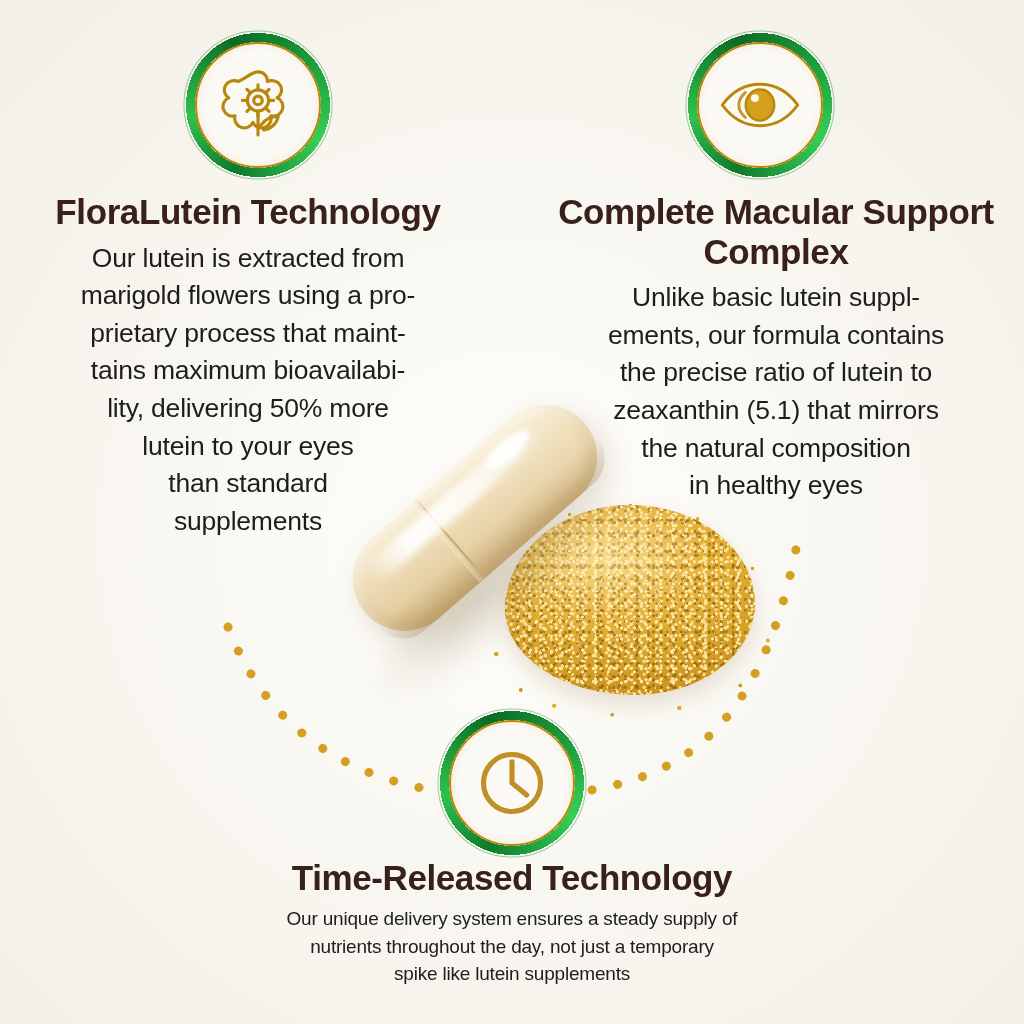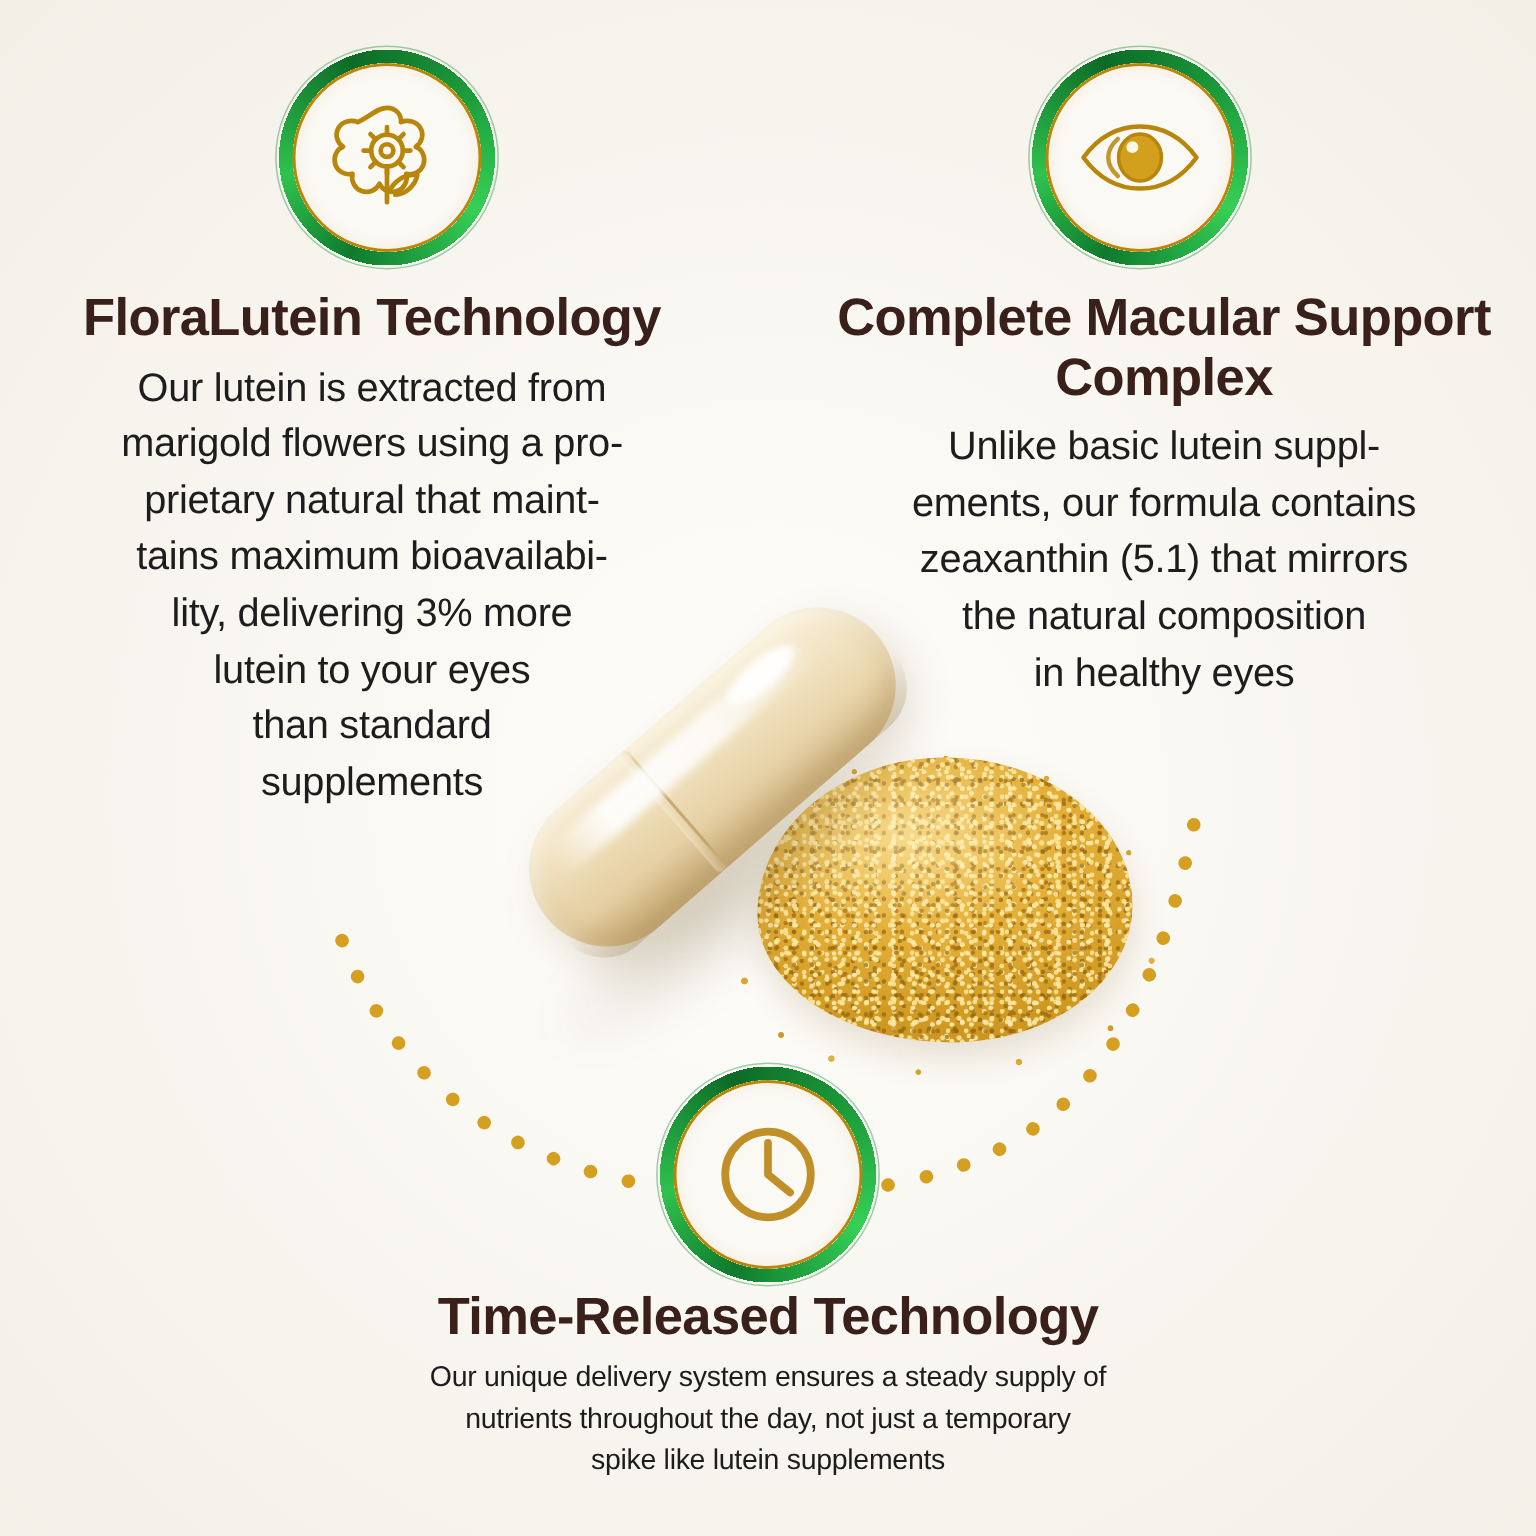--- a/index.html
+++ b/index.html
@@ -273,37 +273,38 @@
   </div>
 
   <div class="col" id="col-left">
     <h2>
       <span class="ln">FloraLutein</span>
       <span class="ln">Technology</span>
     </h2>
     <p>
       <span class="ln">Our lutein is extracted from</span>
       <span class="ln">marigold flowers using a pro-</span>
-      <span class="ln">prietary natural that maint-</span>
+      <span class="ln">prietary process that maint-</span>
       <span class="ln">tains maximum bioavailabi-</span>
-      <span class="ln">lity, delivering 3% more</span>
+      <span class="ln">lity, delivering 50% more</span>
       <span class="ln">lutein to your eyes</span>
       <span class="ln">than standard</span>
       <span class="ln">supplements</span>
     </p>
   </div>
 
   <div class="col" id="col-right">
     <h2>
       <span class="ln">Complete Macular</span>
       <span class="ln">Support Complex</span>
     </h2>
     <p>
       <span class="ln">Unlike basic lutein suppl-</span>
       <span class="ln">ements, our formula contains</span>
+      <span class="ln">the precise ratio of lutein to</span>
       <span class="ln">zeaxanthin (5.1) that mirrors</span>
       <span class="ln">the natural composition</span>
       <span class="ln">in healthy eyes</span>
     </p>
   </div>
 
   <div id="col-bottom">
     <h2>Time-Released Technology</h2>
     <p>
       <span class="ln">Our unique delivery system ensures a steady supply of</span>

